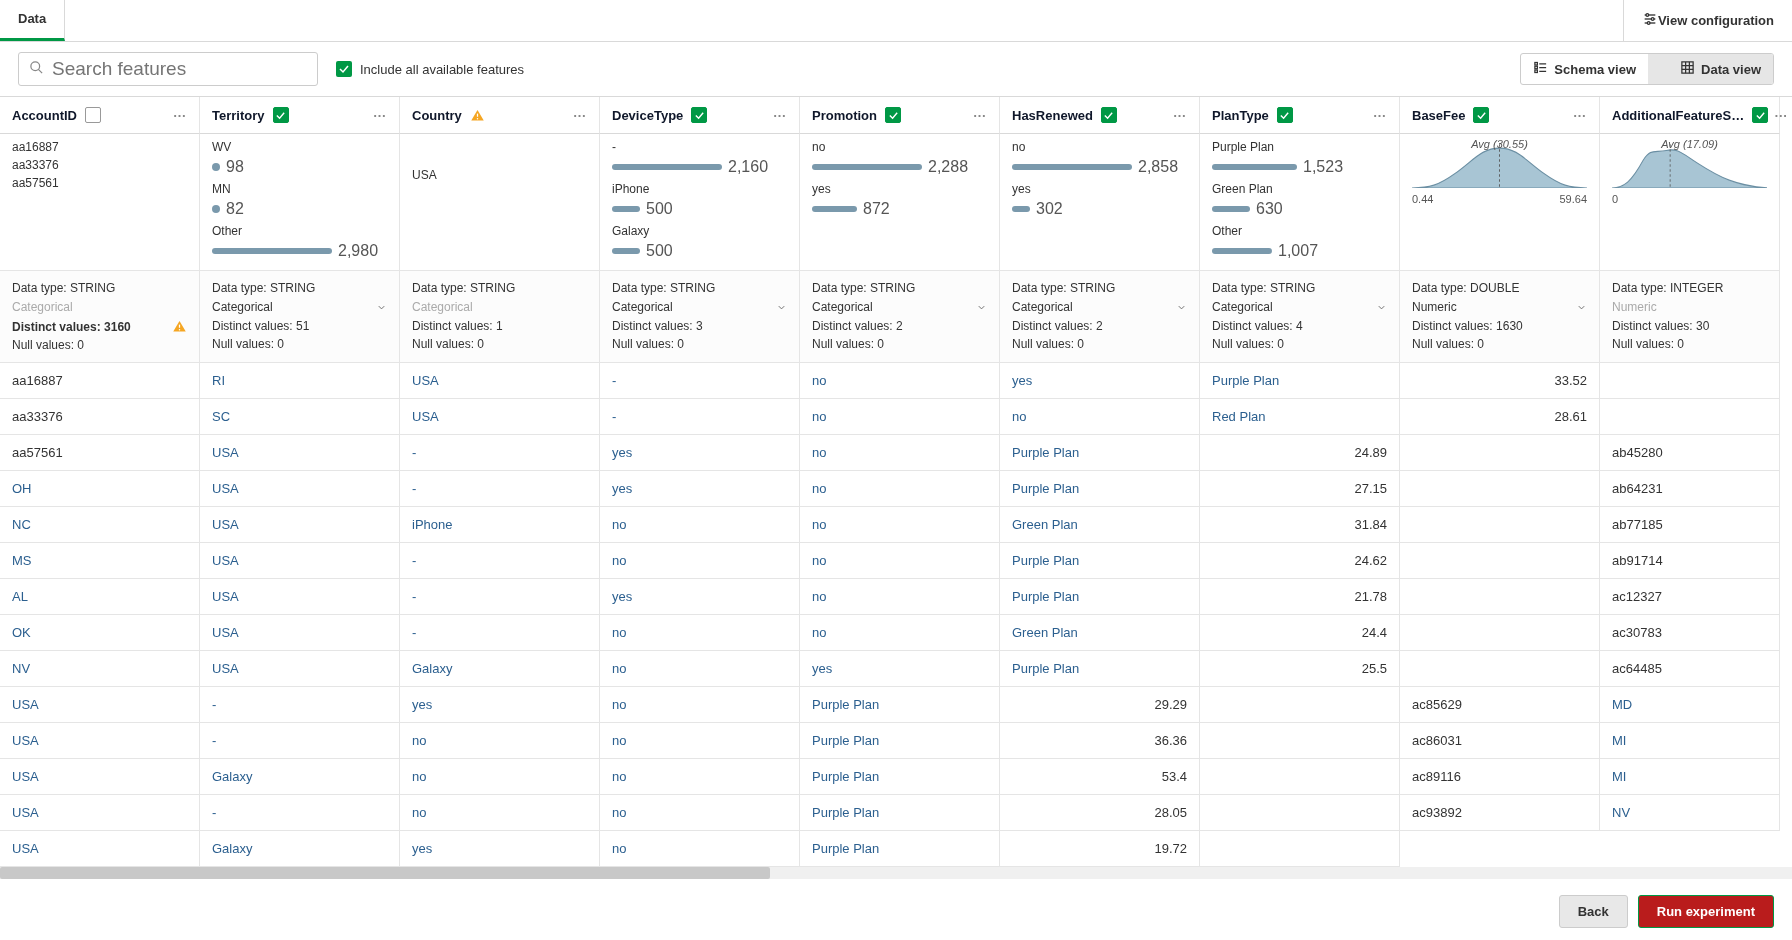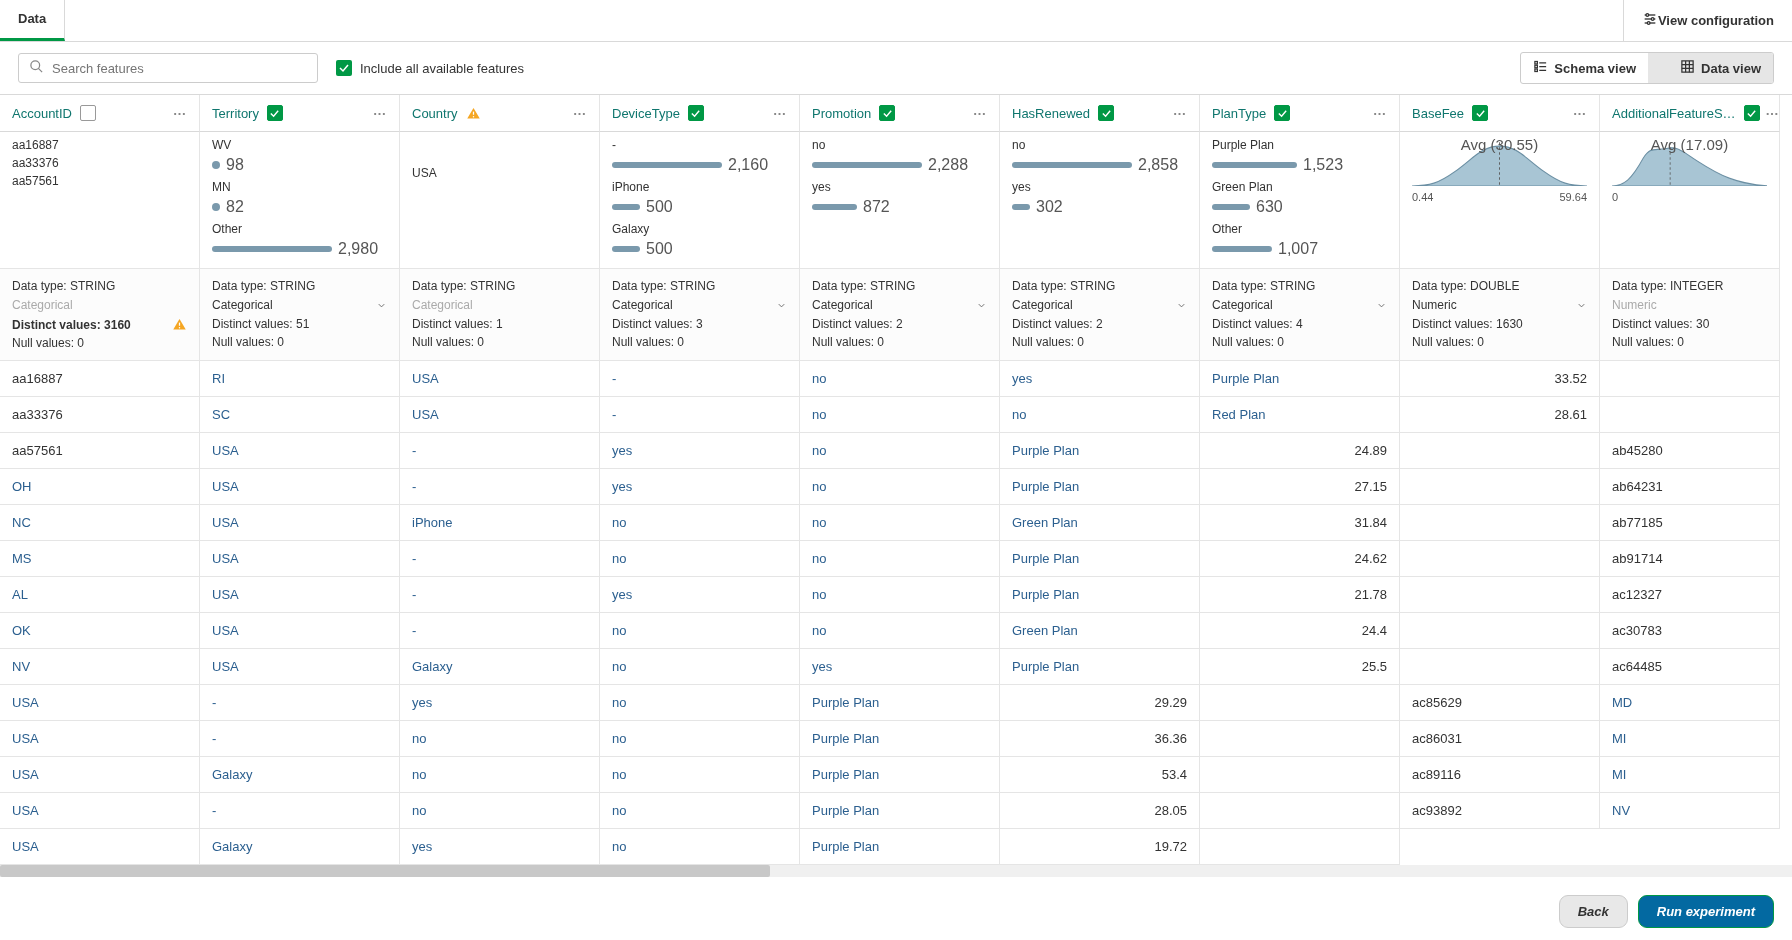--- a/index.html
+++ b/index.html
@@ -5,35 +5,35 @@
 * { box-sizing: border-box; margin: 0; padding: 0; }
 body { font-family: -apple-system, BlinkMacSystemFont, "Segoe UI", Arial, sans-serif; font-size: 13px; color: #333; background: #fff; }
 .page { width: 1792px; height: 940px; position: relative; }
 .top-bar { display: flex; border-bottom: 1px solid #d9d9d9; height: 42px; align-items: stretch; }
 .tab { padding: 11px 18px; font-size: 13px; font-weight: 600; color: #333; border-right: 1px solid #d9d9d9; border-bottom: 3px solid #009845; cursor: pointer; }
 .top-spacer { flex: 1; }
 .view-config { display: flex; align-items: center; padding: 0 18px; font-weight: 600; border-left: 1px solid #d9d9d9; cursor: pointer; }
 .view-config svg { width: 16px; height: 16px; }
 .toolbar { display: flex; align-items: center; padding: 10px 18px; gap: 18px; }
 .search-box { display: flex; align-items: center; border: 1px solid #ccc; border-radius: 3px; padding: 5px 10px; width: 300px; gap: 8px; color: #999; }
-.search-box input { border: none; outline: none; font-size: 13px; flex: 1; }
+.search-box input { border: none; outline: none; font-size: 19px; flex: 1; }
 .search-box svg { width: 15px; height: 15px; stroke: #888; }
 .include-check { display: flex; align-items: center; gap: 8px; }
 .check-green { width: 16px; height: 16px; background: #009845; border-radius: 2px; display: flex; align-items: center; justify-content: center; }
 .check-green svg { width: 12px; height: 12px; stroke: #fff; stroke-width: 3; fill: none; }
 .toolbar-spacer { flex: 1; }
 .view-toggle { display: flex; border: 1px solid #ccc; border-radius: 3px; overflow: hidden; }
 .view-btn { display: flex; align-items: center; gap: 6px; padding: 6px 12px; font-weight: 600; cursor: pointer; }
 .view-btn.active { background: #e6e6e6; padding-left: 32px; }
 .view-btn svg { width: 15px; height: 15px; }
 .grid-wrap { overflow-x: auto; border-top: 1px solid #d9d9d9; }
 .grid { display: grid; grid-template-columns: 200px 200px 200px 200px 200px 200px 200px 200px 180px; min-width: 1780px; }
 .hdr-cell { border-right: 1px solid #e5e5e5; border-bottom: 1px solid #d9d9d9; padding: 10px 12px; background: #fff; display: flex; align-items: center; justify-content: space-between; gap: 6px; }
 .hdr-left { display: flex; align-items: center; gap: 8px; }
-.hdr-name { font-weight: 400; color: #0f766e; }
+.hdr-name { font-weight: 700; color: #0f172a; }
 .check-box { width: 16px; height: 16px; border: 1px solid #999; border-radius: 2px; display: flex; align-items: center; justify-content: center; background: #fff; }
 .check-box.checked { background: #009845; border-color: #009845; }
 .check-box.checked svg { width: 11px; height: 11px; stroke: #fff; stroke-width: 3; fill: none; }
 .warn-tri { display: inline-flex; }
 .warn-tri svg { width: 15px; height: 15px; }
 .more { color: #888; letter-spacing: 1px; font-weight: 700; cursor: pointer; }
 .sample-list { border-right: 1px solid #e5e5e5; border-bottom: 1px solid #e5e5e5; padding: 6px 12px 4px; background: #fff; font-size: 12px; min-height: 92px; }
 .sample-row { margin-bottom: 4px; }
 .bar-row { display: flex; align-items: center; gap: 6px; margin-top: 2px; margin-bottom: 6px; }
 .bar { height: 6px; background: #7a99ac; border-radius: 3px; }
@@ -42,25 +42,25 @@
 .meta-select { display: flex; justify-content: space-between; align-items: center; color: #333; padding: 3px 0; cursor: pointer; }
 .meta-select.disabled { color: #aaa; }
 .meta-select svg { width: 11px; height: 11px; }
 .meta-line { padding: 2px 0; }
 .meta-line.bold { font-weight: 600; }
 .meta-line.warn { display: flex; justify-content: space-between; align-items: center; }
 .data-cell { border-right: 1px solid #e5e5e5; border-bottom: 1px solid #e5e5e5; padding: 8px 12px; font-size: 13px; min-height: 36px; display: flex; align-items: center; }
 .data-cell.num { justify-content: flex-end; }
 .data-cell.blue { color: #2b5f8f; }
 .footer { position: absolute; bottom: 12px; right: 18px; display: flex; gap: 10px; }
-.btn { padding: 8px 18px; border-radius: 9px; font-weight: 600; cursor: pointer; border: 1px solid #ccc; background: #e8e8e8; font-style: italic; }
-.btn.primary { background: #0369a1; color: #fff; border-color: #009845; }
+.btn { padding: 8px 18px; border-radius: 3px; font-weight: 600; cursor: pointer; border: 1px solid #ccc; background: #e8e8e8; }
+.btn.primary { background: #b91c1c; color: #fff; border-color: #009845; }
 .hist-cell { border-right: 1px solid #e5e5e5; border-bottom: 1px solid #e5e5e5; padding: 4px 12px 6px; background: #fff; position: relative; min-height: 92px; }
 .hist-svg { width: 100%; height: 50px; }
-.hist-label { position: absolute; top: 4px; left: 50%; transform: translateX(-50%); font-size: 15px; color: #555; }
+.hist-label { position: absolute; top: 4px; left: 50%; transform: translateX(-50%); font-size: 11px; color: #555; font-style: italic; }
 .hist-range { display: flex; justify-content: space-between; font-size: 11px; color: #555; margin-top: 2px; }
 .scrollbar-mock { height: 12px; background: #f0f0f0; position: relative; }
 .scrollbar-mock .thumb { position: absolute; left: 0; width: 770px; height: 12px; background: #c8c8c8; border-radius: 2px; }
 </style>
 </head>
 <body>
 
 <div class="page">
   <div class="top-bar">
     <div class="tab">Data</div>

